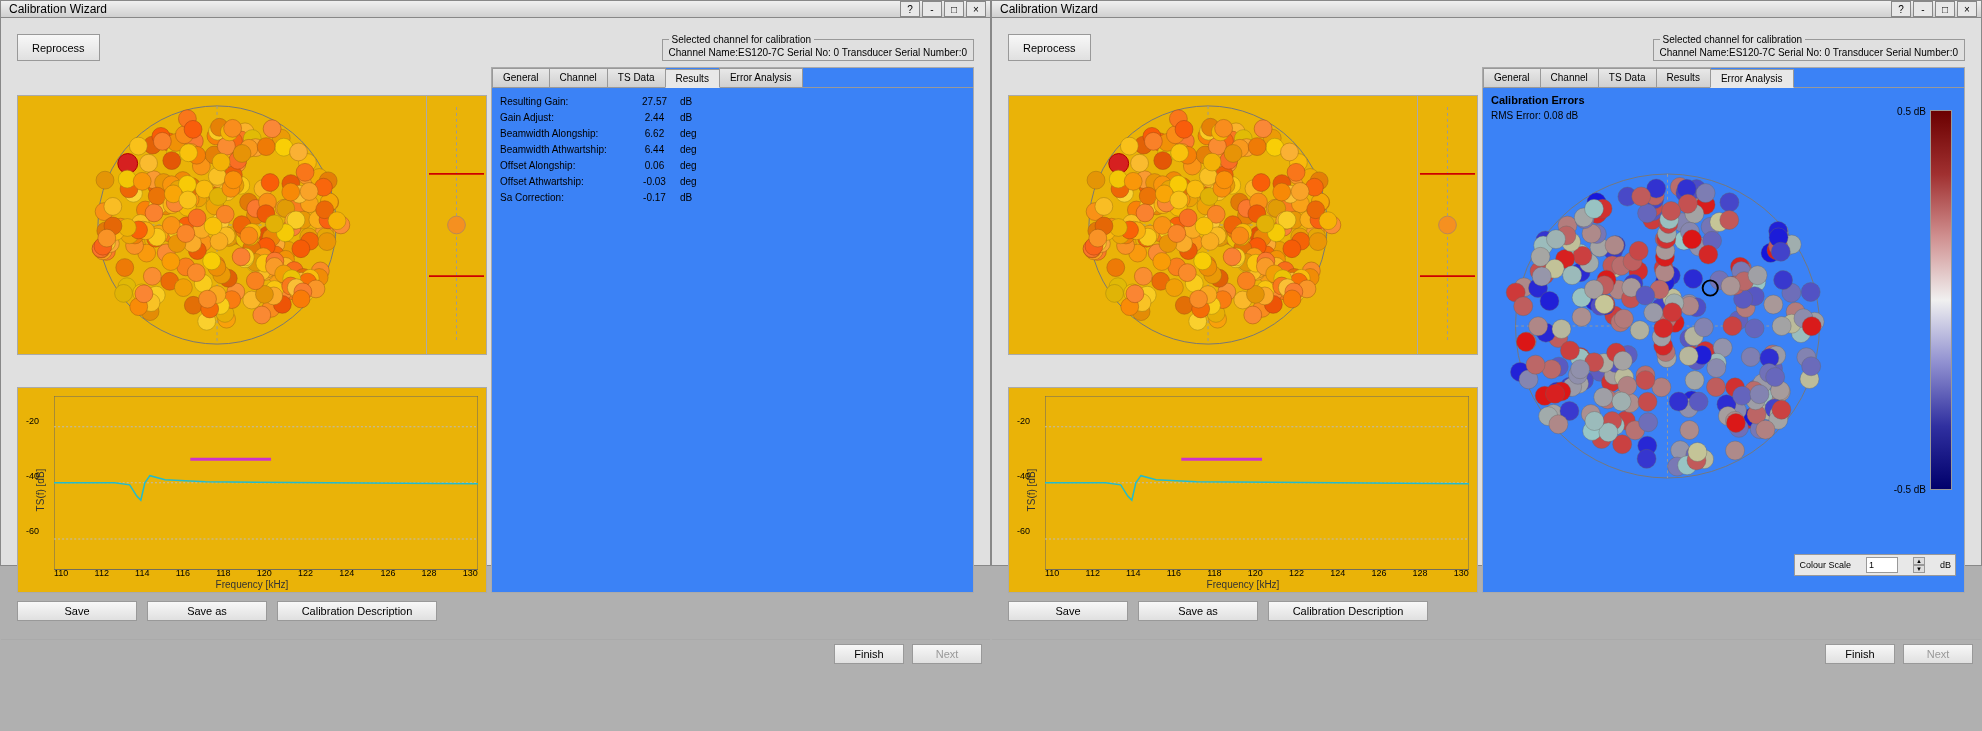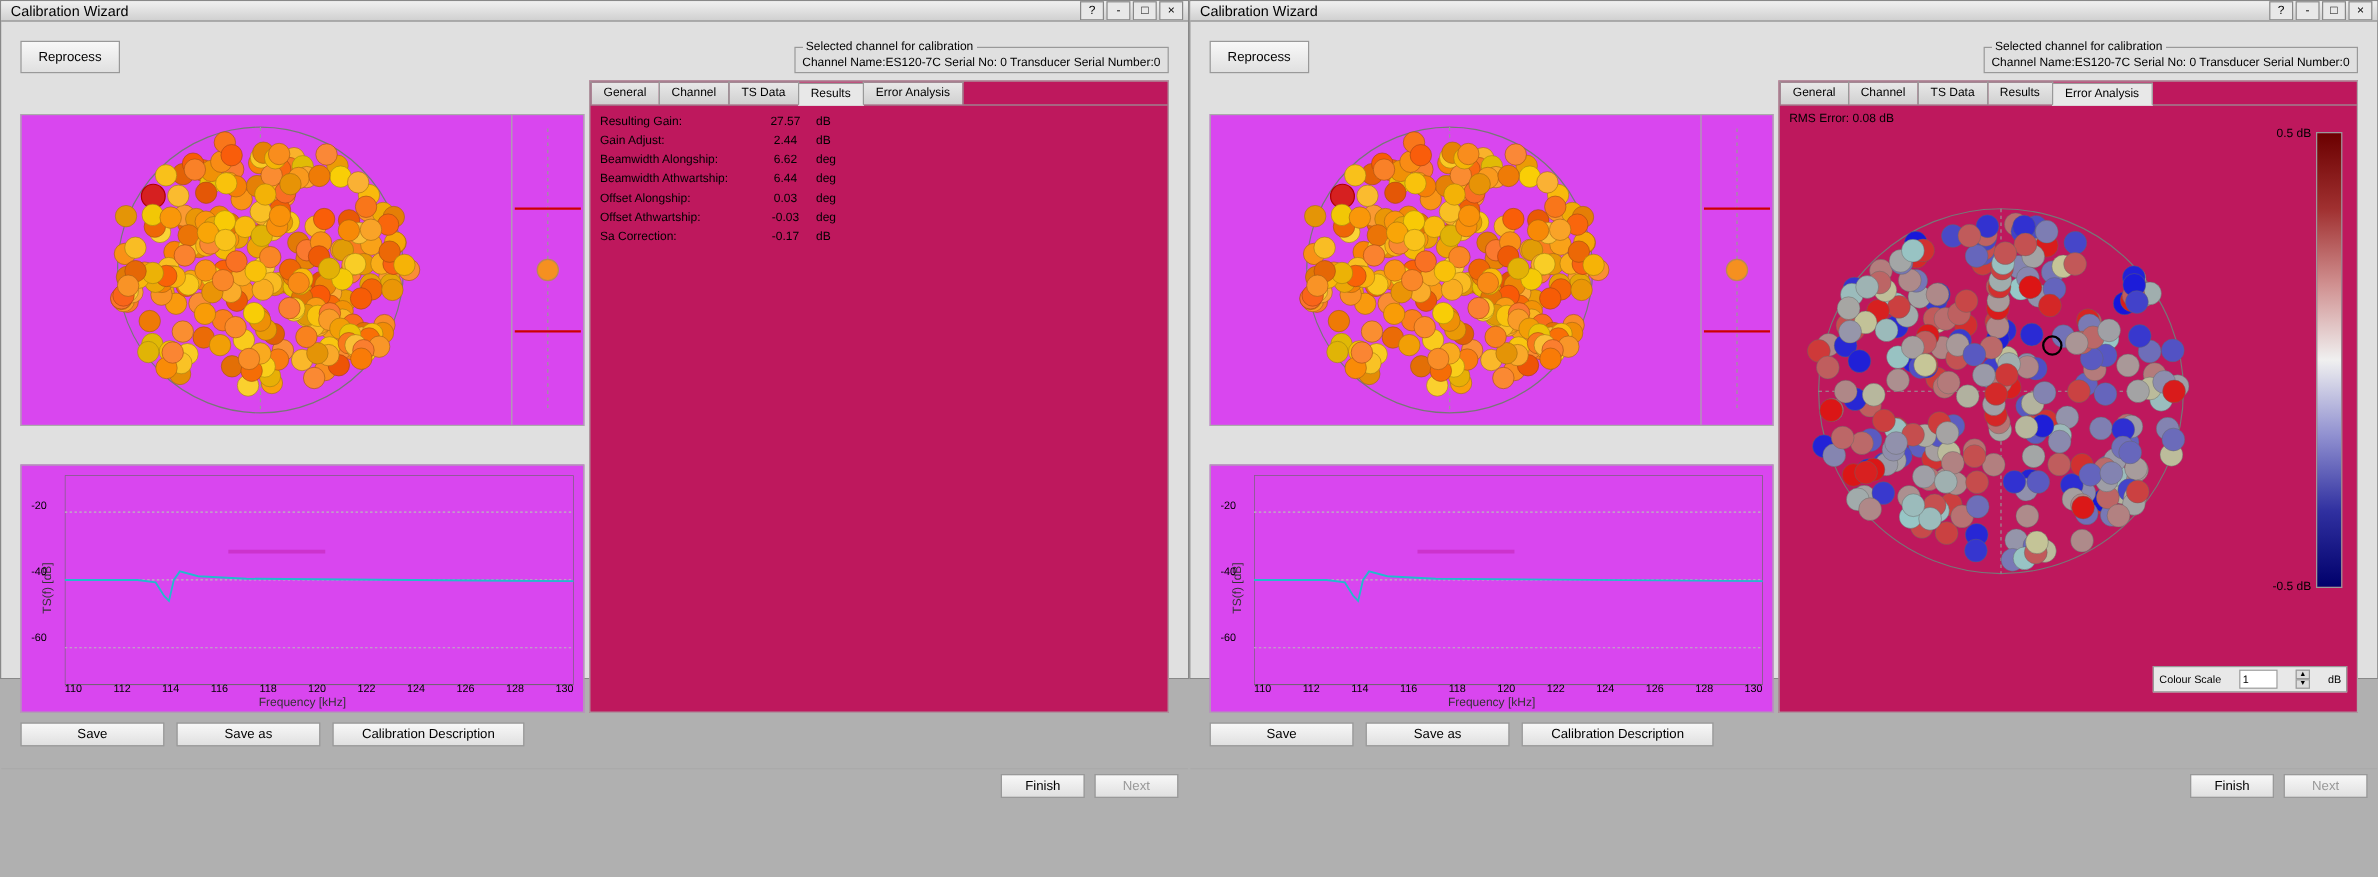--- a/index.html
+++ b/index.html
@@ -74,21 +74,21 @@
     min-height:0;
   }
   .left-col {
     width: 470px;
     display:flex;
     flex-direction:column;
     gap:4px;
   }
   .plot-panel {
     border:1px solid #aaa;
-    background:#d946ef;
+    background:#eab308;
     position:relative;
     margin-top:28px;
   }
   .scatter-panel {
     height:260px;
     display:flex;
   }
   .scatter-main {
     flex:1; position:relative;
   }
@@ -101,21 +101,21 @@
     flex:1;
     min-height:170px;
     position:relative;
     padding:8px 8px 22px 36px;
   }
   .right-col {
     flex:1;
     display:flex;
     flex-direction:column;
     border:1px solid #aaa;
-    background:#be185d;
+    background:#3b82f6;
   }
   .tabbar {
     display:flex;
     border-bottom:1px solid #999;
   }
   .tab {
     padding:3px 10px;
     border:1px solid #999;
     border-bottom:none;
     background:linear-gradient(#e8e8e8,#d0d0d0);
@@ -570,21 +570,21 @@
                 <span class="rv">6.62</span>
                 <span class="ru">deg</span>
               </div>
               <div class="result-row">
                 <span class="rl">Beamwidth Athwartship:</span>
                 <span class="rv">6.44</span>
                 <span class="ru">deg</span>
               </div>
               <div class="result-row">
                 <span class="rl">Offset Alongship:</span>
-                <span class="rv">0.03</span>
+                <span class="rv">0.06</span>
                 <span class="ru">deg</span>
               </div>
               <div class="result-row">
                 <span class="rl">Offset Athwartship:</span>
                 <span class="rv">-0.03</span>
                 <span class="ru">deg</span>
               </div>
               <div class="result-row">
                 <span class="rl">Sa Correction:</span>
                 <span class="rv">-0.17</span>
@@ -938,20 +938,21 @@
       </div>
       <div class="right-col">
         <div class="tabbar" id="tabbar-2">
             <div class="tab">General</div>
             <div class="tab">Channel</div>
             <div class="tab">TS Data</div>
             <div class="tab">Results</div>
             <div class="tab active">Error Analysis</div>
           </div>
         <div class="tab-content">
+          <div class="results-title">Calibration Errors</div>
           <div style="font-size:10px">RMS Error:  0.08  dB</div>
           <svg viewBox="0 0 400 400" style="position:absolute;left:4px;top:48px;width:380px;height:380px">
             <circle cx="190" cy="200" r="160" fill="none" stroke="#777"></circle>
             <line x1="190" y1="40" x2="190" y2="360" stroke="#999" stroke-dasharray="3,3"></line>
             <line x1="30" y1="200" x2="350" y2="200" stroke="#999" stroke-dasharray="3,3"></line>
             <g id="error-points">
                 <circle cx="174.0" cy="88.2" r="10" fill="rgb(204,60,60)" stroke="#666" stroke-width="0.4"></circle>
                 <circle cx="134.0" cy="189.0" r="10" fill="rgb(204,61,61)" stroke="#666" stroke-width="0.4"></circle>
                 <circle cx="189.3" cy="233.8" r="10" fill="rgb(167,167,163)" stroke="#666" stroke-width="0.4"></circle>
                 <circle cx="142.3" cy="324.5" r="10" fill="rgb(202,65,65)" stroke="#666" stroke-width="0.4"></circle>

